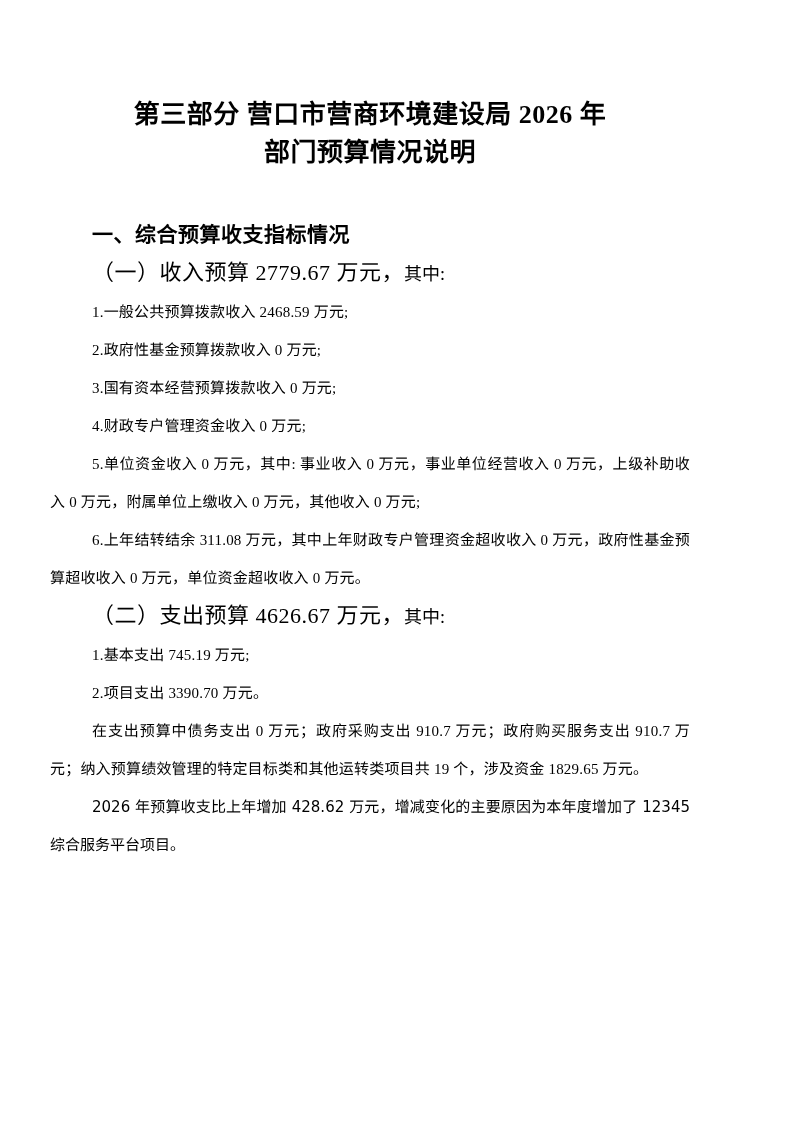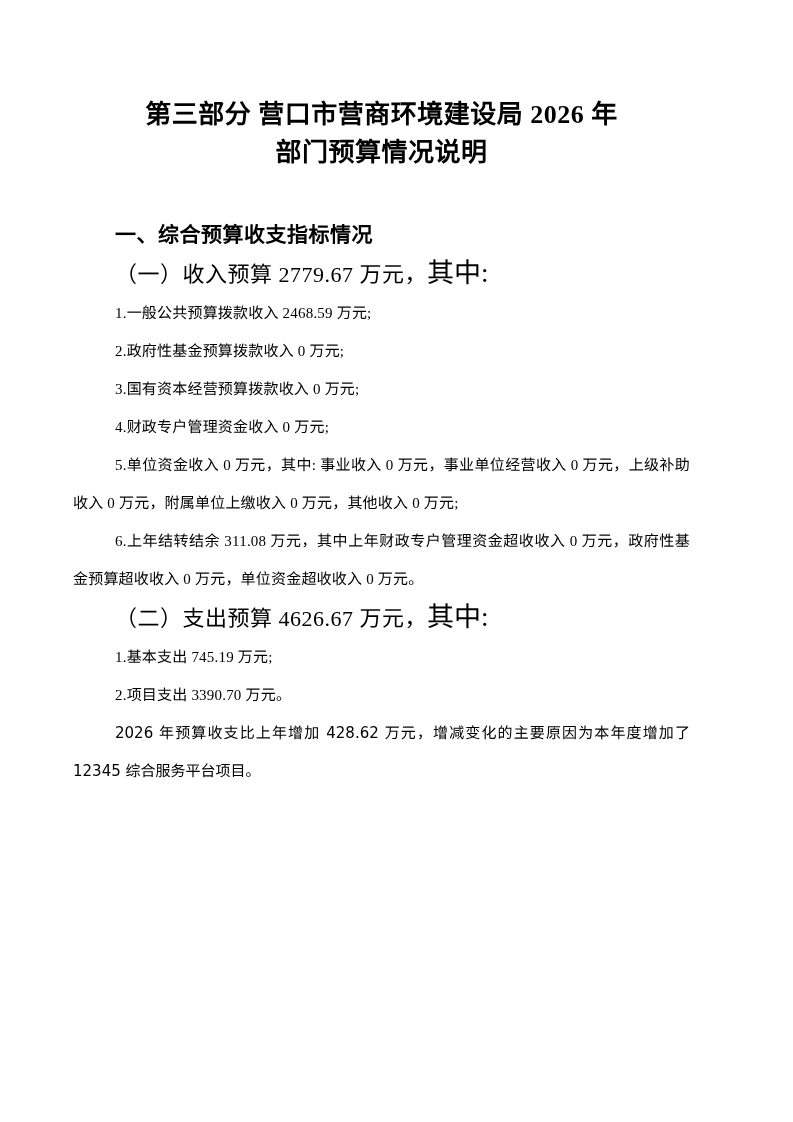--- a/index.html
+++ b/index.html
@@ -7,21 +7,21 @@
     padding: 0;
     background: #ffffff;
   }
   .page {
     width: 793px;
     height: 1122px;
     margin: 0 auto;
     background: #ffffff;
     color: #000000;
     box-sizing: border-box;
-    padding: 96px 103px 0 73px;
+    padding: 96px 103px 0 50px;
     font-family: "Liberation Serif", serif;
     overflow: hidden;
     position: relative;
   }
   .doc-title {
     margin: 0;
     font-size: 26px;
     line-height: 38px;
     font-weight: bold;
     text-align: center;
@@ -46,21 +46,21 @@
     line-height: 38px;
     text-indent: 42px;
     font-family: "Liberation Serif", serif;
   }
   .subheading .bold-run {
     font-weight: normal;
     letter-spacing: 0.5px;
   }
   .subheading .normal-run {
     font-weight: normal;
-    font-size: 27px;
+    font-size: 18px;
   }
   .body-para {
     margin: 0;
     font-size: 15px;
     line-height: 38px;
     text-indent: 42px;
     text-align: justify;
     font-family: "Liberation Serif", serif;
     letter-spacing: 0.2px;
   }
@@ -94,16 +94,17 @@
   <p class="body-para">5.单位资金收入 0 万元，其中: 事业收入 0 万元，事业单位经营收入 0 万元，上级补助收入 0 万元，附属单位上缴收入 0 万元，其他收入 0 万元;</p>
 
   <p class="body-para">6.上年结转结余 311.08 万元，其中上年财政专户管理资金超收收入 0 万元，政府性基金预算超收收入 0 万元，单位资金超收收入 0 万元。</p>
 
   <p class="subheading"><span class="bold-run">（二）支出预算 4626.67 万元，</span><span class="normal-run">其中:</span></p>
 
   <p class="body-para">1.基本支出 745.19 万元;</p>
 
   <p class="body-para">2.项目支出 3390.70 万元。</p>
 
+  <p class="body-para">在支出预算中债务支出 0 万元；政府采购支出 910.7 万元；政府购买服务支出 910.7 万元；纳入预算绩效管理的特定目标类和其他运转类项目共 19 个，涉及资金 1829.65 万元。</p>
 
   <p class="body-para sans">2026 年预算收支比上年增加 428.62 万元，增减变化的主要原因为本年度增加了 12345 综合服务平台项目。</p>
 
 </div>
 
 </body></html>

